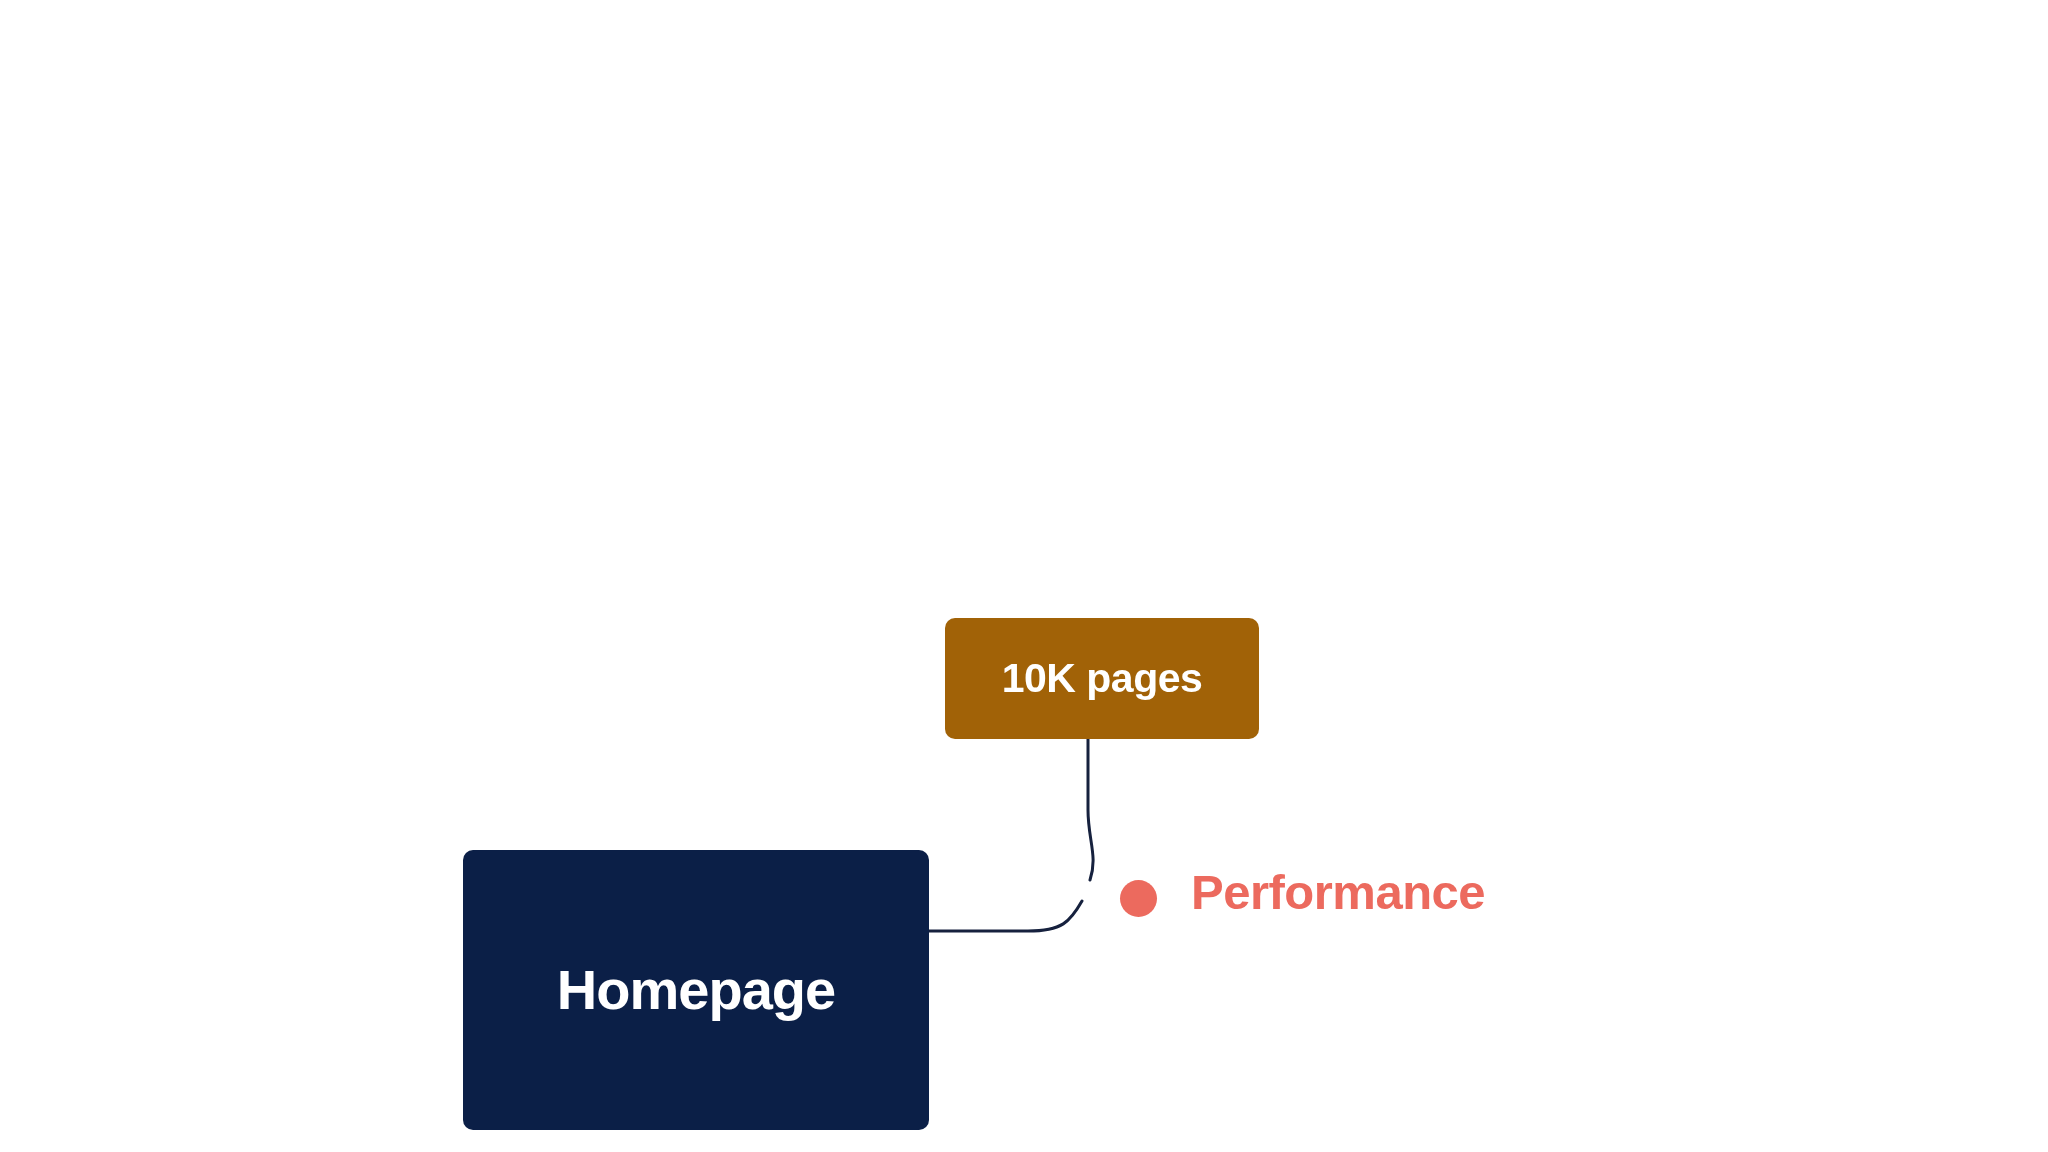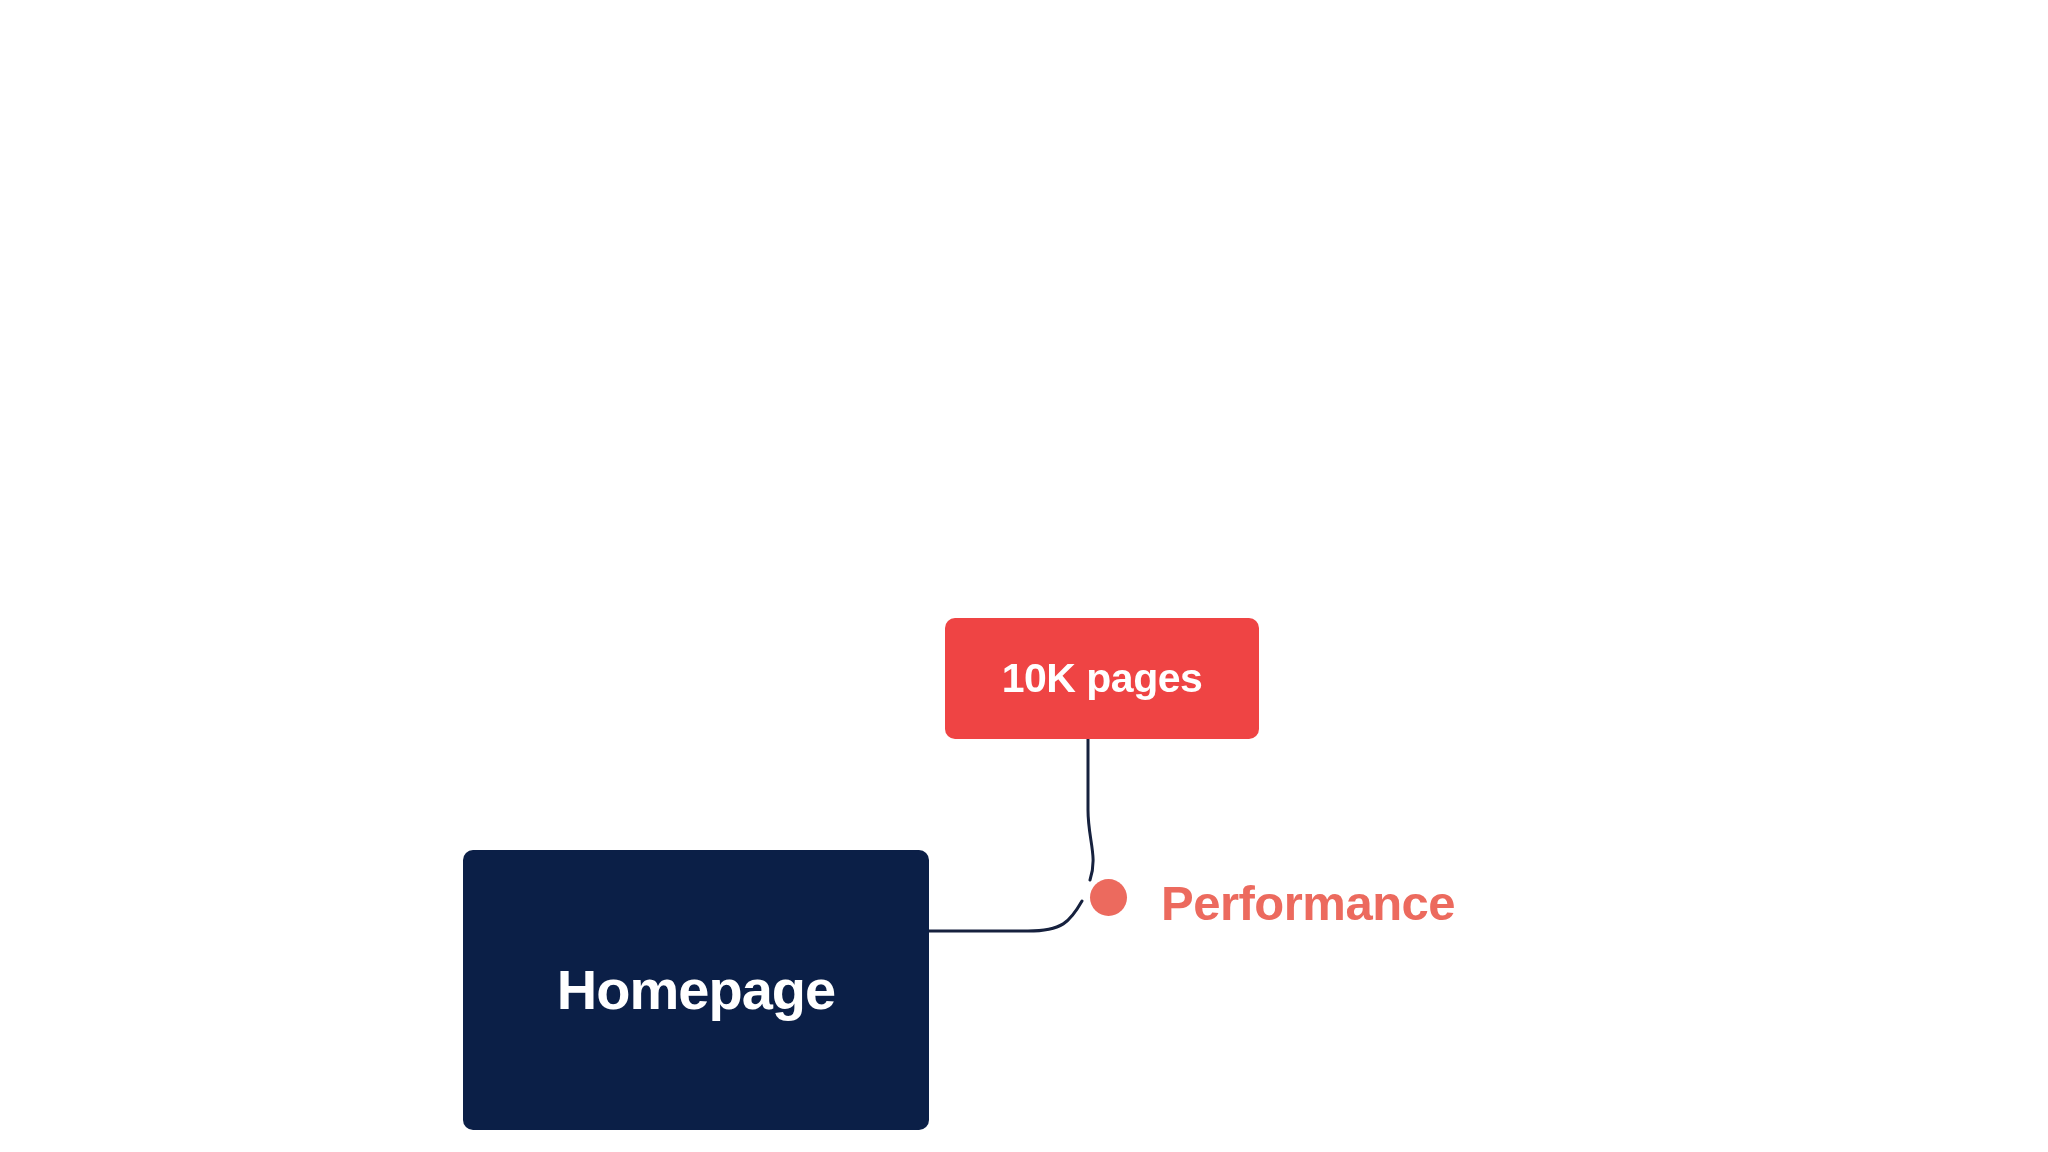--- a/index.html
+++ b/index.html
@@ -68,35 +68,35 @@
     font-size: 56px;
     letter-spacing: -1px;
   }
 
   
   #node-pages {
     left: 945px;
     top: 618px;
     width: 314px;
     height: 121px;
-    background: #ef4444;
+    background: #a16207;
   }
   #node-pages .node-label {
     font-size: 41px;
   }
 
   
   #branch-performance {
     position: absolute;
-    left: 1090px;
+    left: 1120px;
     top: 879px;
     height: 38px;
     z-index: 3;
     display: flex;
-    align-items: flex-start;
+    align-items: flex-end;
   }
   .branch-dot {
     width: 37px;
     height: 37px;
     border-radius: 50%;
     background: #ec6a5e;
     flex: 0 0 auto;
   }
   .branch-label {
     margin-left: 34px;

